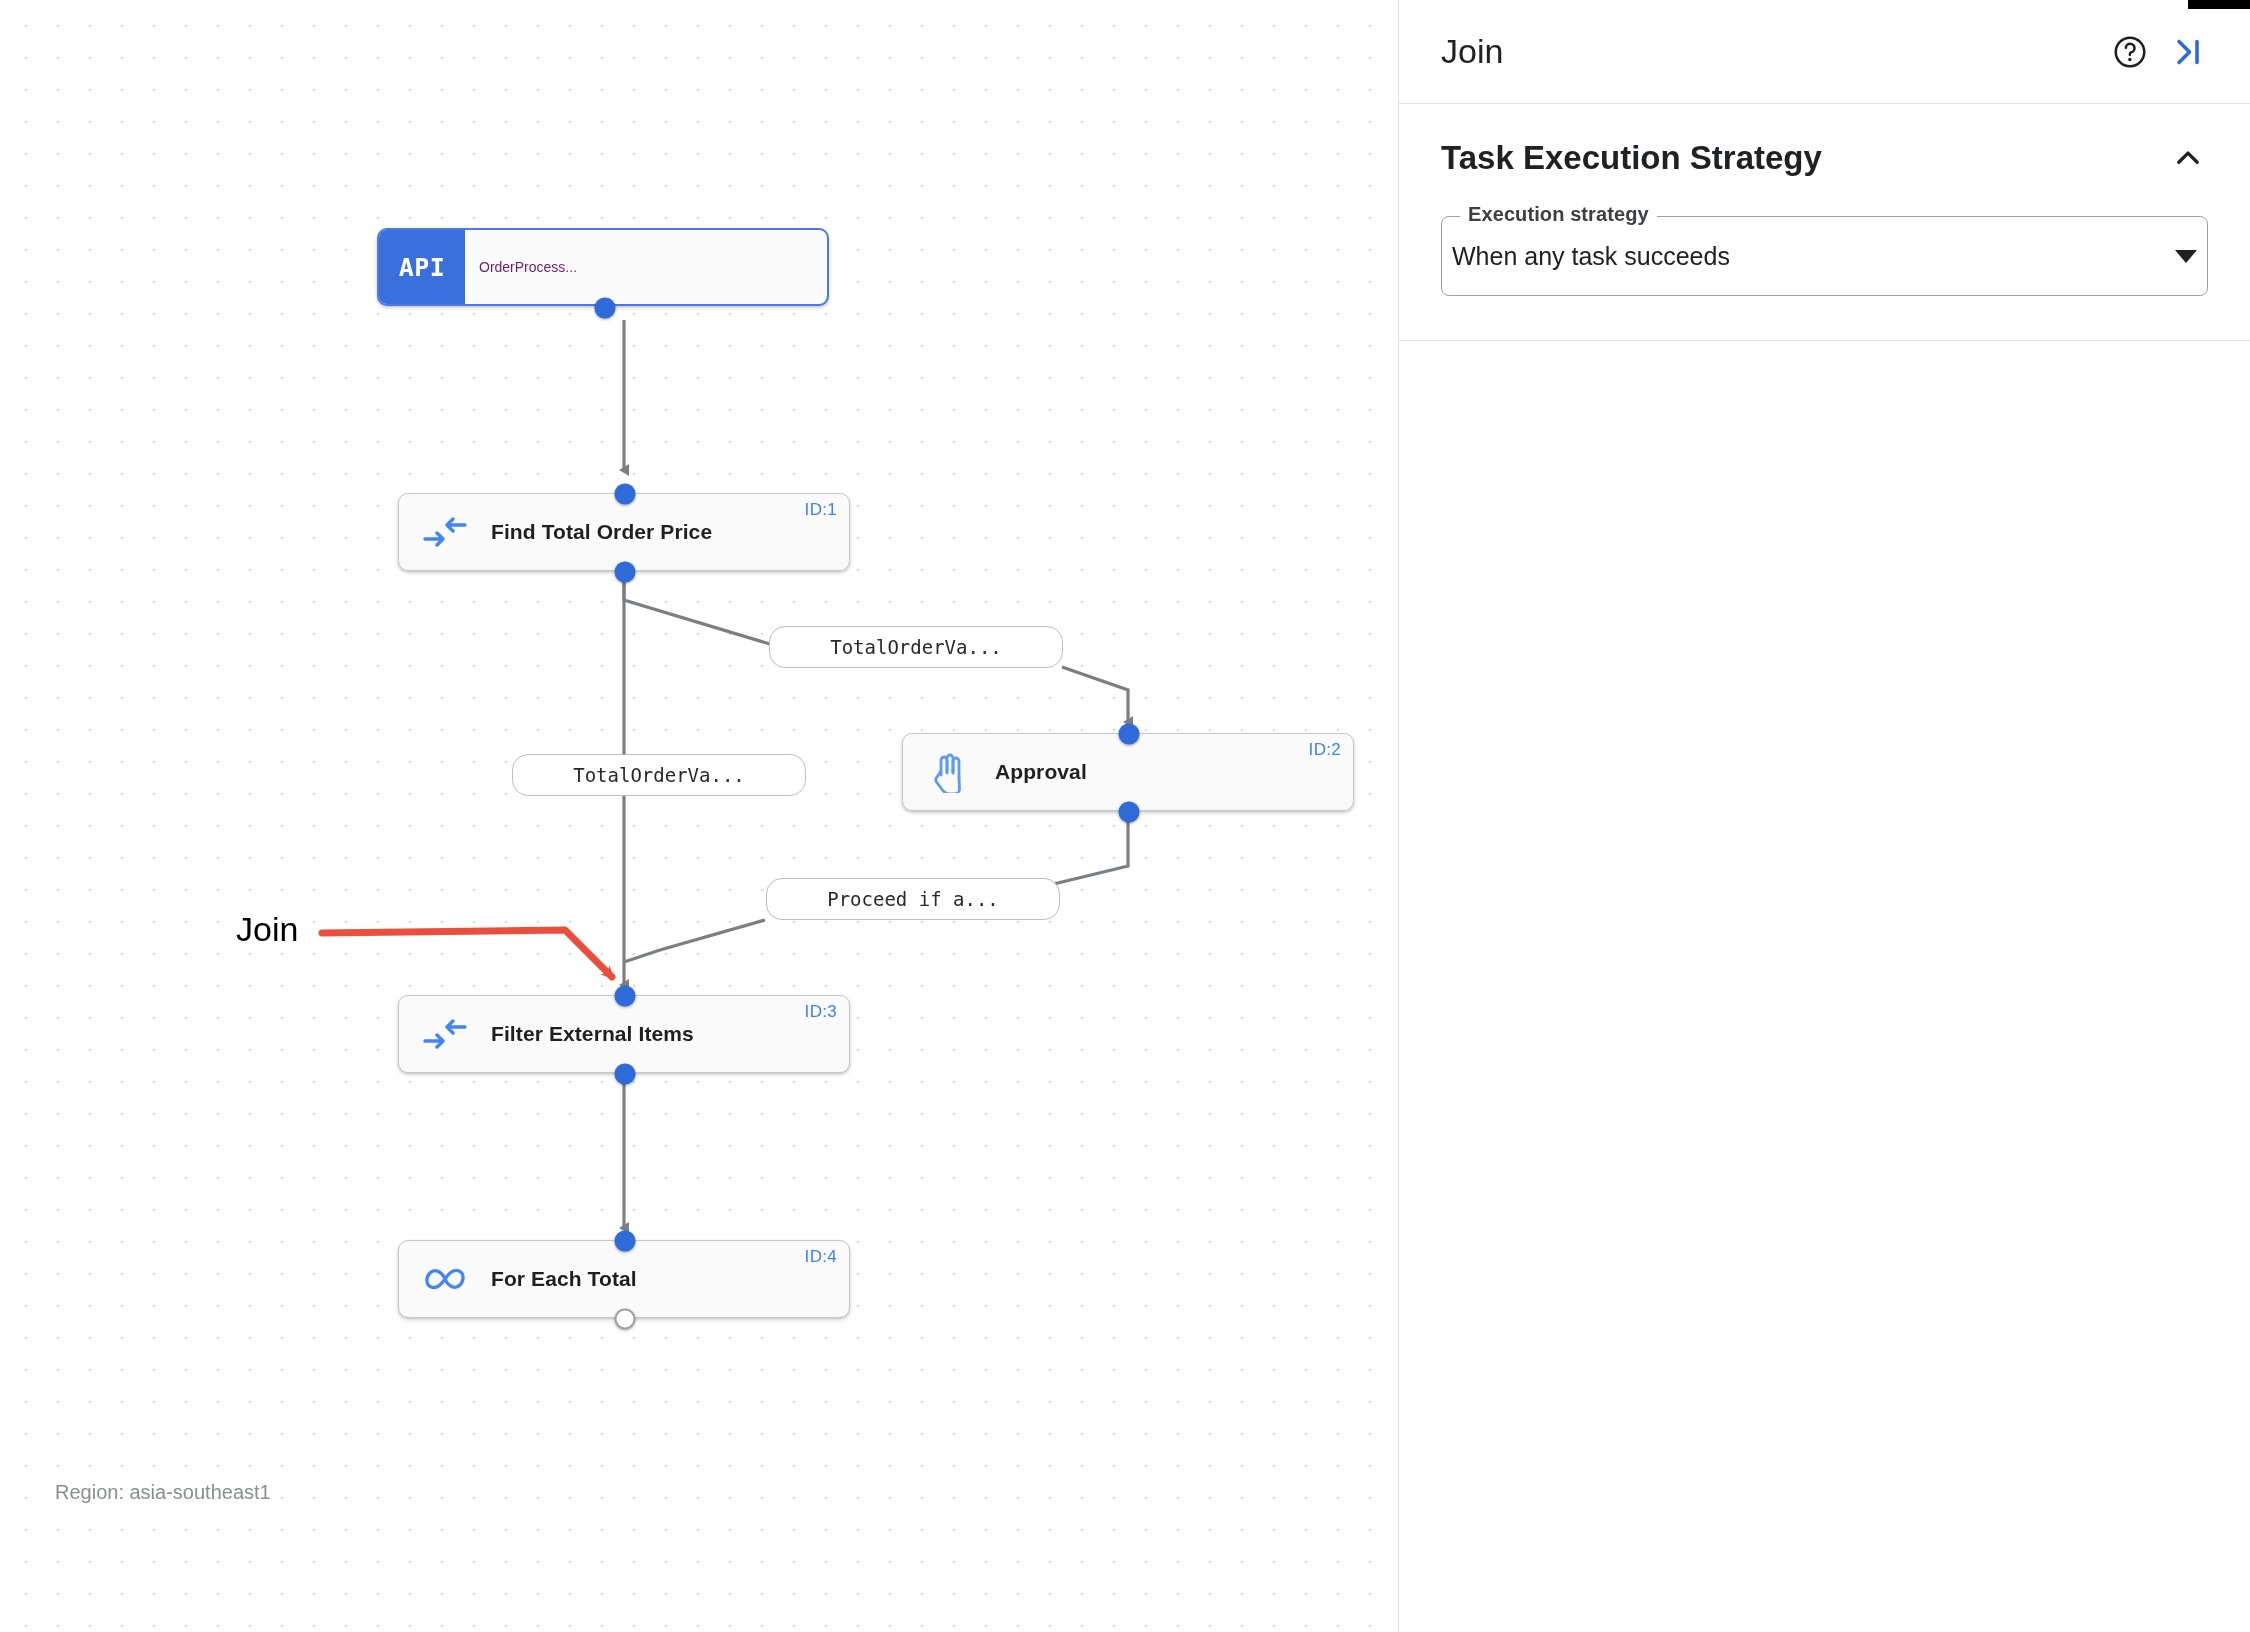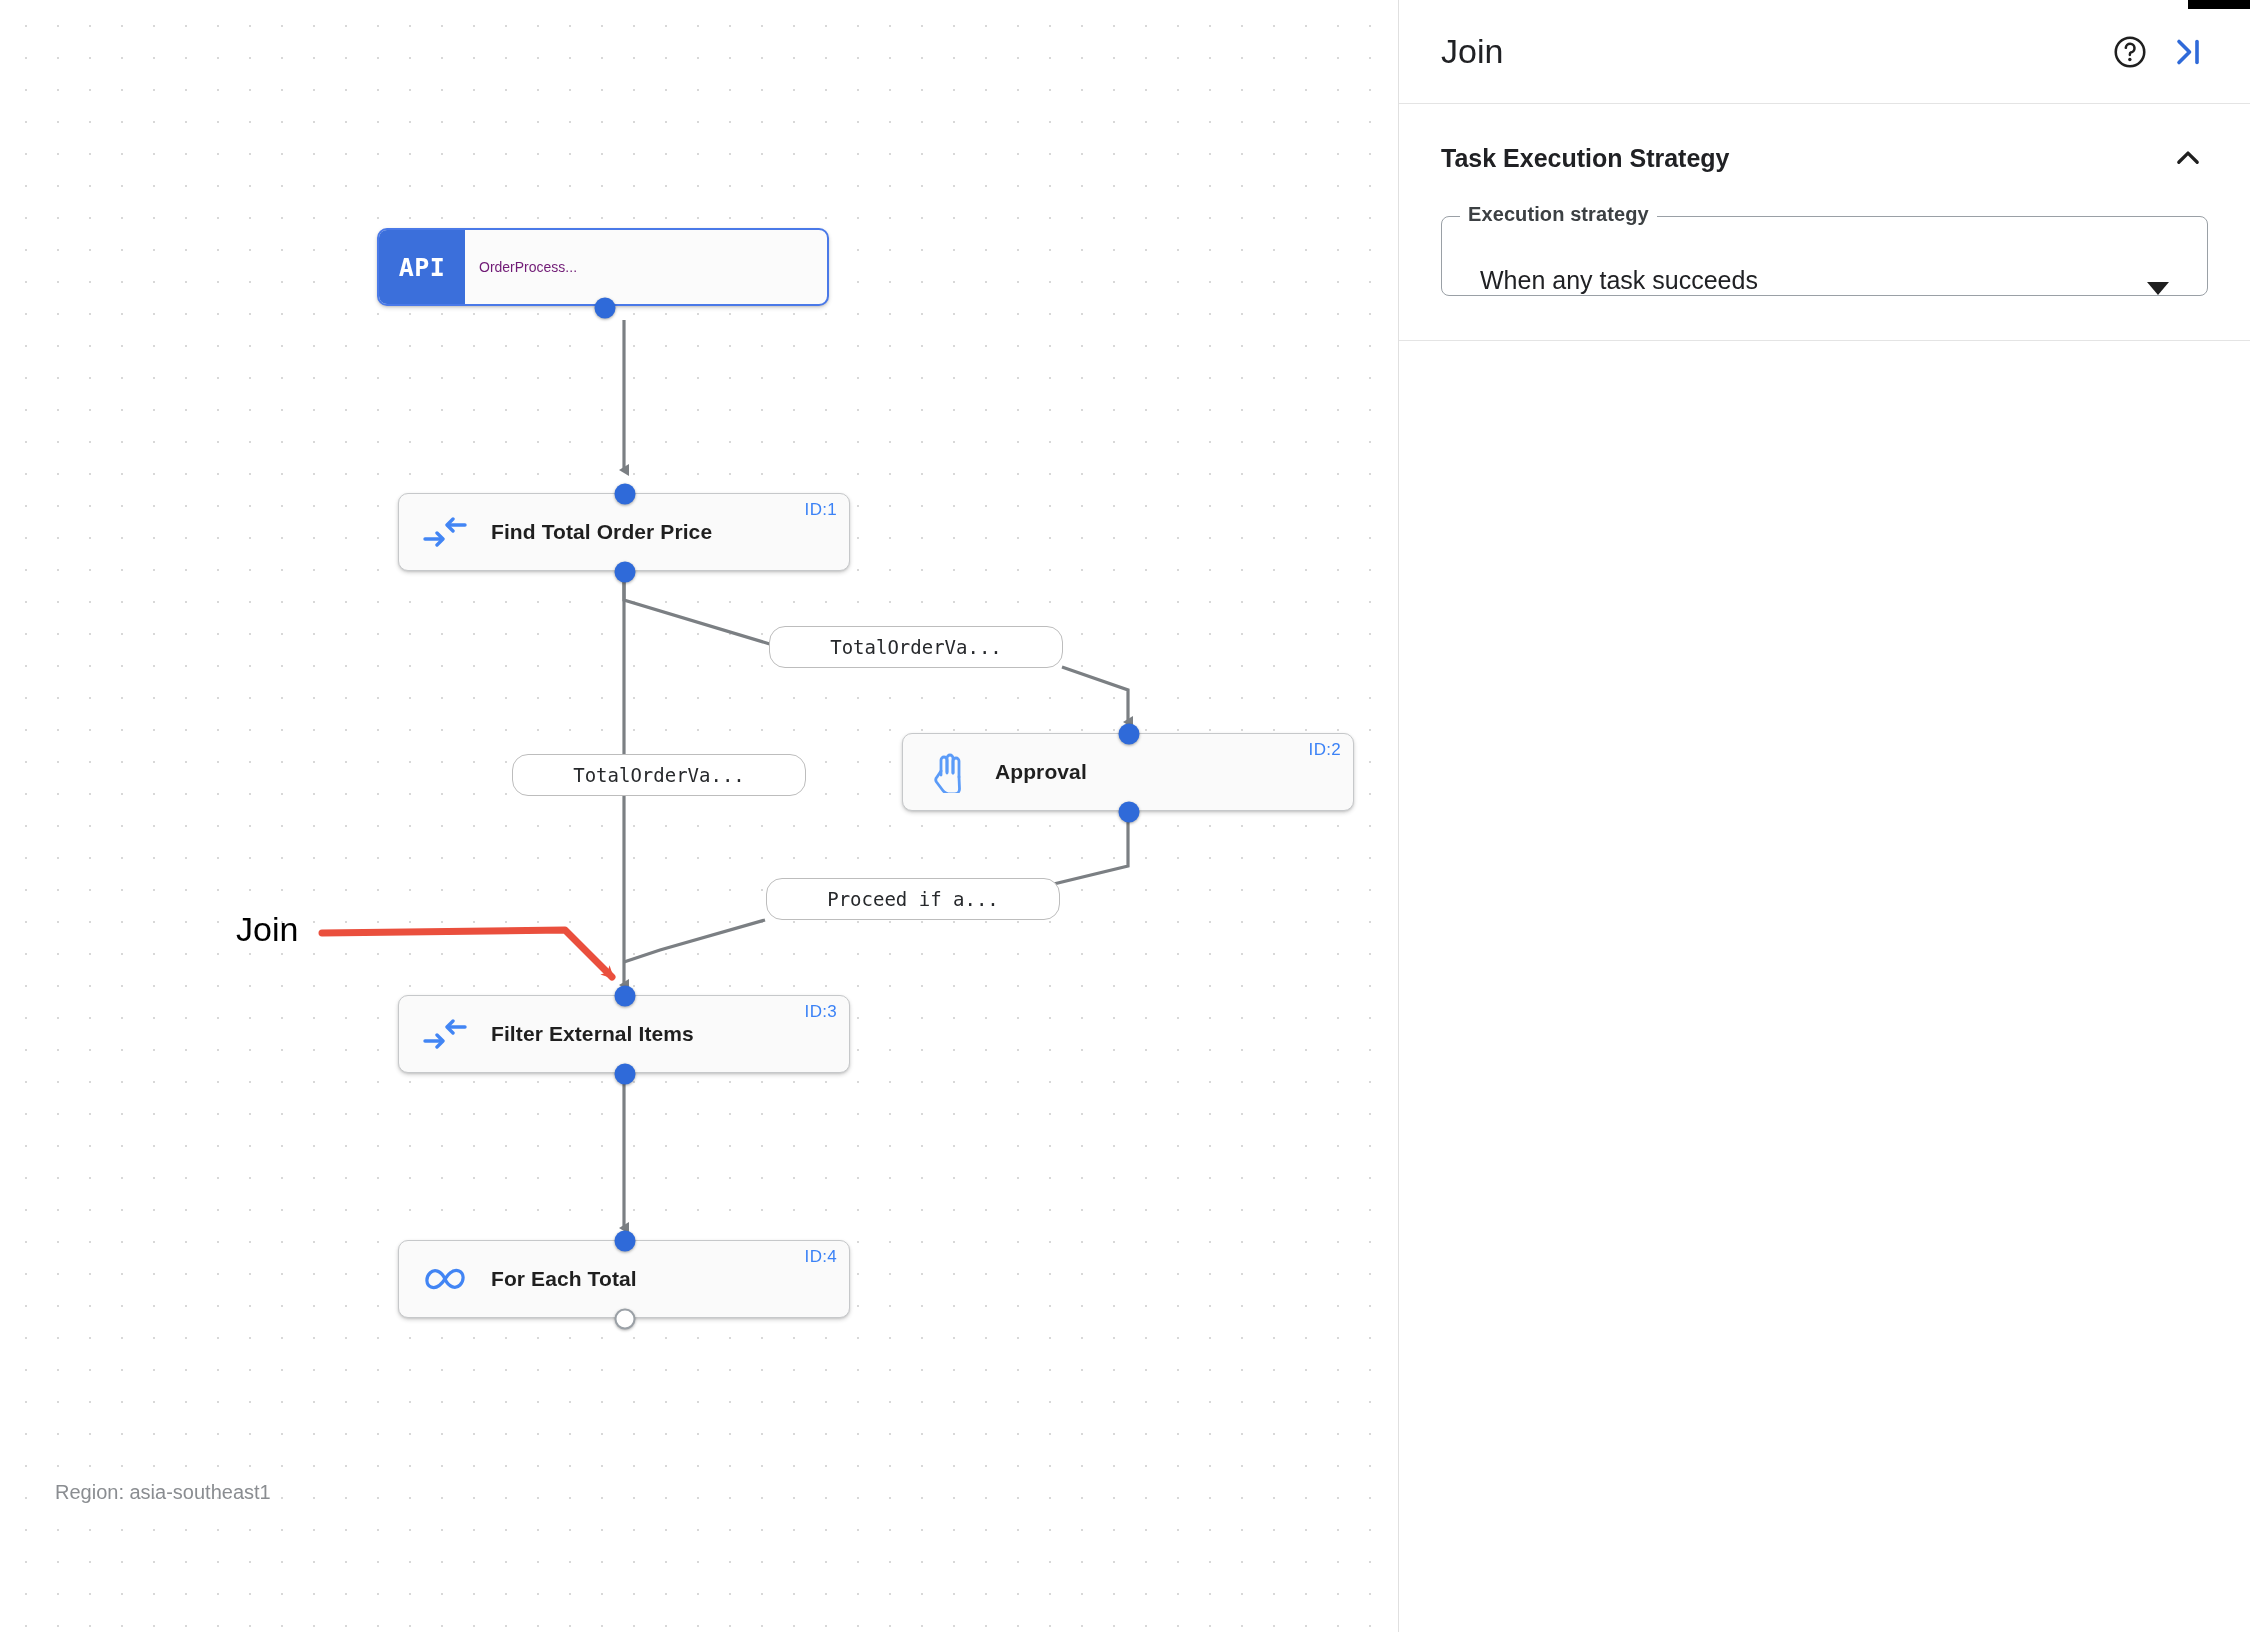--- a/index.html
+++ b/index.html
@@ -191,40 +191,40 @@
     padding: 34px 42px 0 42px;
     border-bottom: 1px solid #e4e4e4;
     padding-bottom: 44px;
   }
   .section-head {
     display: flex;
     align-items: center;
     margin-bottom: 38px;
   }
   .section-title {
-    font-size: 25px;
+    font-size: 33px;
     font-weight: bold;
     color: #202124;
     flex: 1;
   }
   .chev-btn {
     width: 40px; height: 40px;
     display: flex; align-items: center; justify-content: center;
     cursor: pointer;
   }
 
   
   .mdc-select {
     position: relative;
     height: 80px;
     border: 1px solid #9aa0a6;
     border-radius: 8px;
     display: flex;
-    align-items: flex-end;
-    padding: 0 38px;
+    align-items: center;
+    padding: 0 10px;
     cursor: pointer;
   }
   .mdc-select .floating-label {
     position: absolute;
     top: -14px;
     left: 18px;
     background: #ffffff;
     padding: 0 8px;
     font-size: 20px;
     color: #3c4043;

